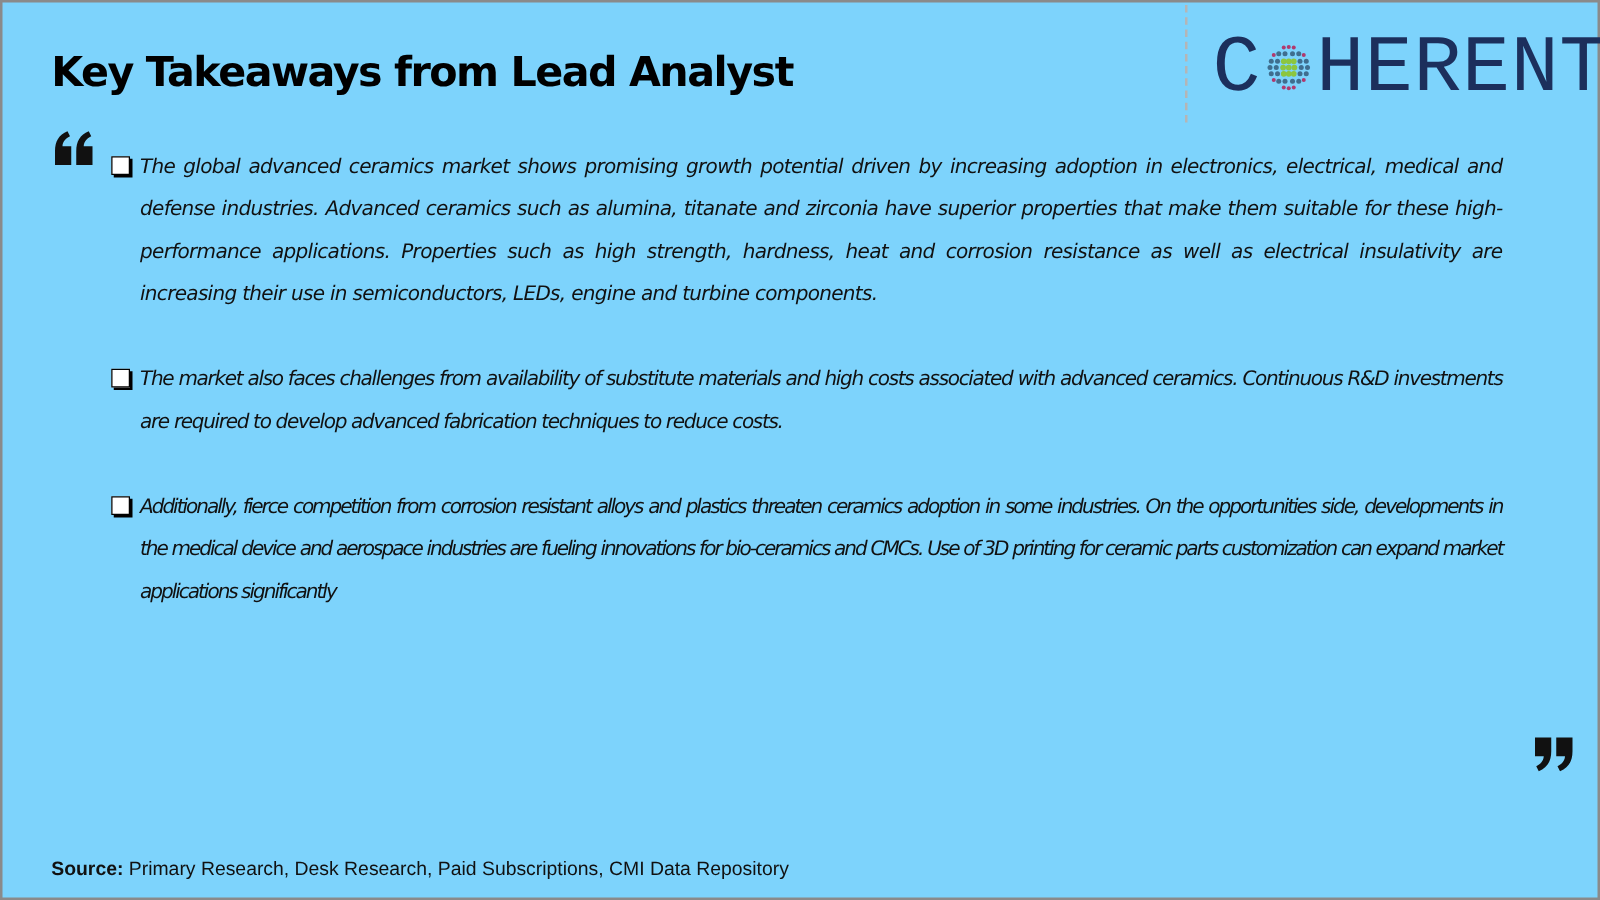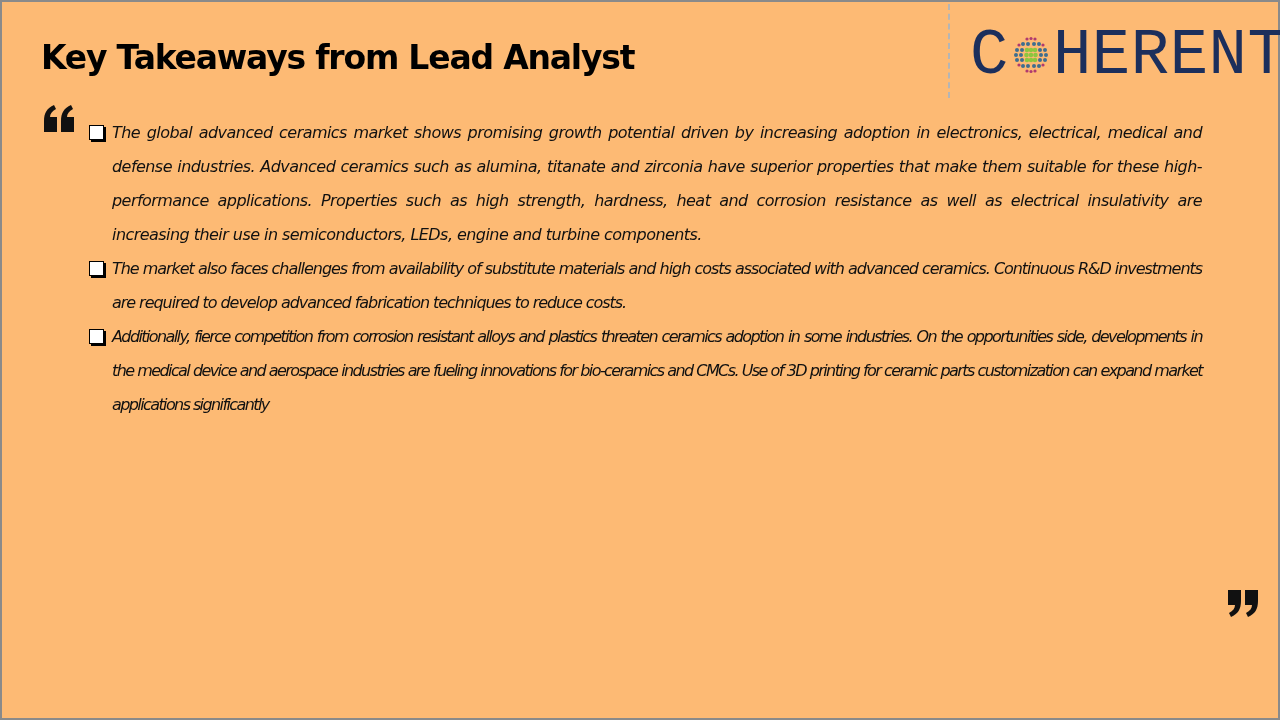--- a/index.html
+++ b/index.html
@@ -2,21 +2,21 @@
 <html><head>
 <meta charset="utf-8">
 <style>
   html, body { margin:0; padding:0; }
   body {
     width:1280px; height:720px; overflow:hidden; background:#ffffff;
     font-family:"Liberation Sans", sans-serif; position:relative;
   }
   .frame {
     position:absolute; left:0; top:0; width:1276px; height:716px;
-    border:2px solid #8a8a8a; background:#fdba74;
+    border:2px solid #8a8a8a; background:#7dd3fc;
   }
   .title {
     position:absolute; left:39px; top:34px; margin:0;
     font-family:"DejaVu Sans", sans-serif; font-weight:bold;
     font-size:33px; letter-spacing:-1.2px; color:#000; line-height:44px;
   }
   .divider {
     position:absolute; left:946px; top:2px; width:0; height:94px;
     border-left:2px dashed #b5b5b5;
   }
@@ -37,21 +37,21 @@
   .quote-open { position:absolute; left:40px; top:100px; width:36px; height:36px; }
   .quote-close { position:absolute; left:1222px; top:584px; width:36px; height:36px; }
   .bullets {
     position:absolute; left:86px; top:114px; width:1114px;
     font-family:"DejaVu Sans", sans-serif; font-style:italic;
     font-size:16px; line-height:34px; color:#111;
   }
   .bullet {
     position:relative; padding-left:24px; text-align:justify; margin:0;
   }
-  .bullet + .bullet { }
+  .bullet + .bullet { margin-top:34px; }
   .bullet .box {
     position:absolute; left:1px; top:9px; width:13px; height:13px;
     border:1.6px solid #000; box-shadow:2px 2px 0 #000; background:#fff;
   }
   .b1 { letter-spacing:-0.55px; word-spacing:0px; }
   .b2 { letter-spacing:-1.05px; }
   .b3 { letter-spacing:-1.6px; }
   .source {
     position:absolute; left:39px; top:685px;
     font-family:"Liberation Sans", sans-serif; font-size:15.5px; color:#111;
@@ -143,13 +143,16 @@
     </p>
   </div>
 
   <div class="quote-close">
     <svg width="36" height="36" viewBox="0 0 36 36">
       <path d="M34 4 V15 C34 23 31 28 24 31 L22 27 C26 25 28 22 28 19 H21 V4 Z" fill="#111"></path>
       <path d="M17 4 V15 C17 23 14 28 7 31 L5 27 C9 25 11 22 11 19 H4 V4 Z" fill="#111"></path>
     </svg>
   </div>
 
+  <div class="source">
+    <b>Source:</b><span> Primary Research, Desk Research, Paid Subscriptions, CMI Data Repository</span>
+  </div>
 </div>
 
 </body></html>

